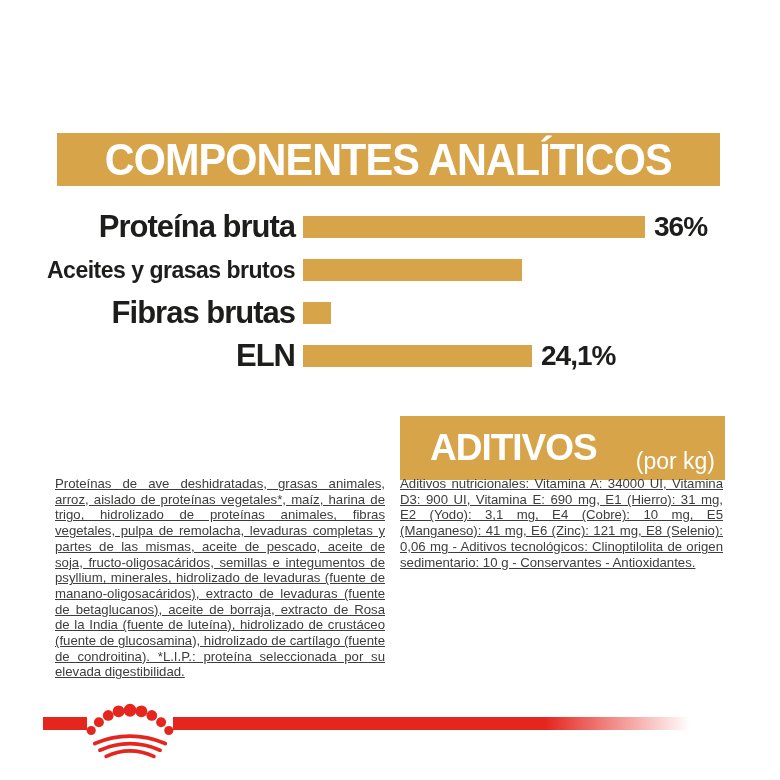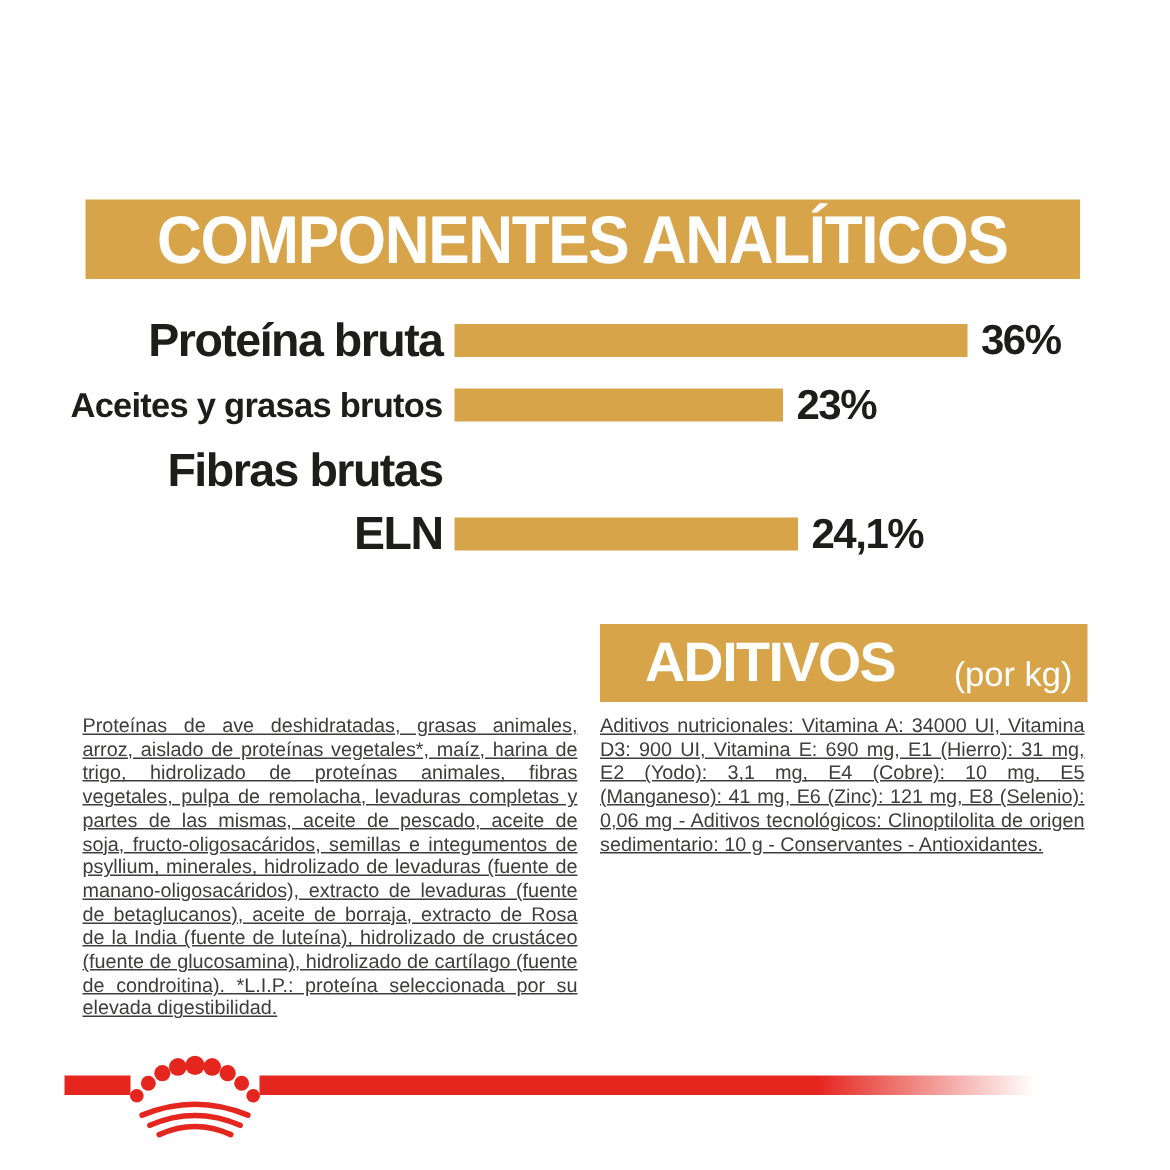--- a/index.html
+++ b/index.html
@@ -29,21 +29,21 @@
     transform:scaleX(0.92);white-space:nowrap;
   }
   .banner-comp{
     left:57px;top:398px;width:323px;height:53px;
   }
   .banner-comp .banner-text{
     font-size:37px;font-weight:bold;letter-spacing:-1px;
     transform:scaleX(0.95);white-space:nowrap;
   }
   .banner-adit{
-    left:400px;top:398px;width:325px;height:52px;
+    left:400px;top:398px;width:325px;height:64px;
     justify-content:flex-start;
   }
   .banner-adit .banner-text{
     font-size:37px;font-weight:bold;letter-spacing:-1px;
     margin-left:30px;white-space:nowrap;
   }
   .banner-adit .unit-note{
     font-size:23px;font-weight:normal;
     margin-left:auto;margin-right:10px;
     align-self:flex-end;margin-bottom:5px;
@@ -100,23 +100,22 @@
 
   <div id="chart-rows">
       <div class="crow" style="top: 192px;">
         <div class="clabel">Proteína bruta</div>
         <div class="cbar" style="width: 342px; background: rgb(215, 164, 73);"></div>
         <div class="cpct">36%</div>
       </div>
       <div class="crow" style="top: 235px;">
         <div class="clabel small">Aceites y grasas brutos</div>
         <div class="cbar" style="width: 219px; background: rgb(215, 164, 73);"></div>
-        <div class="cpct">23%</div>
       </div>
-      <div class="crow" style="top: 278px; flex-direction: column;">
+      <div class="crow" style="top: 278px;">
         <div class="clabel">Fibras brutas</div>
         <div class="cbar" style="width: 28px; background: rgb(215, 164, 73);"></div>
       </div>
       <div class="crow" style="top: 321px;">
         <div class="clabel">ELN</div>
         <div class="cbar" style="width: 229px; background: rgb(215, 164, 73);"></div>
         <div class="cpct">24,1%</div>
       </div>
     </div>
 

